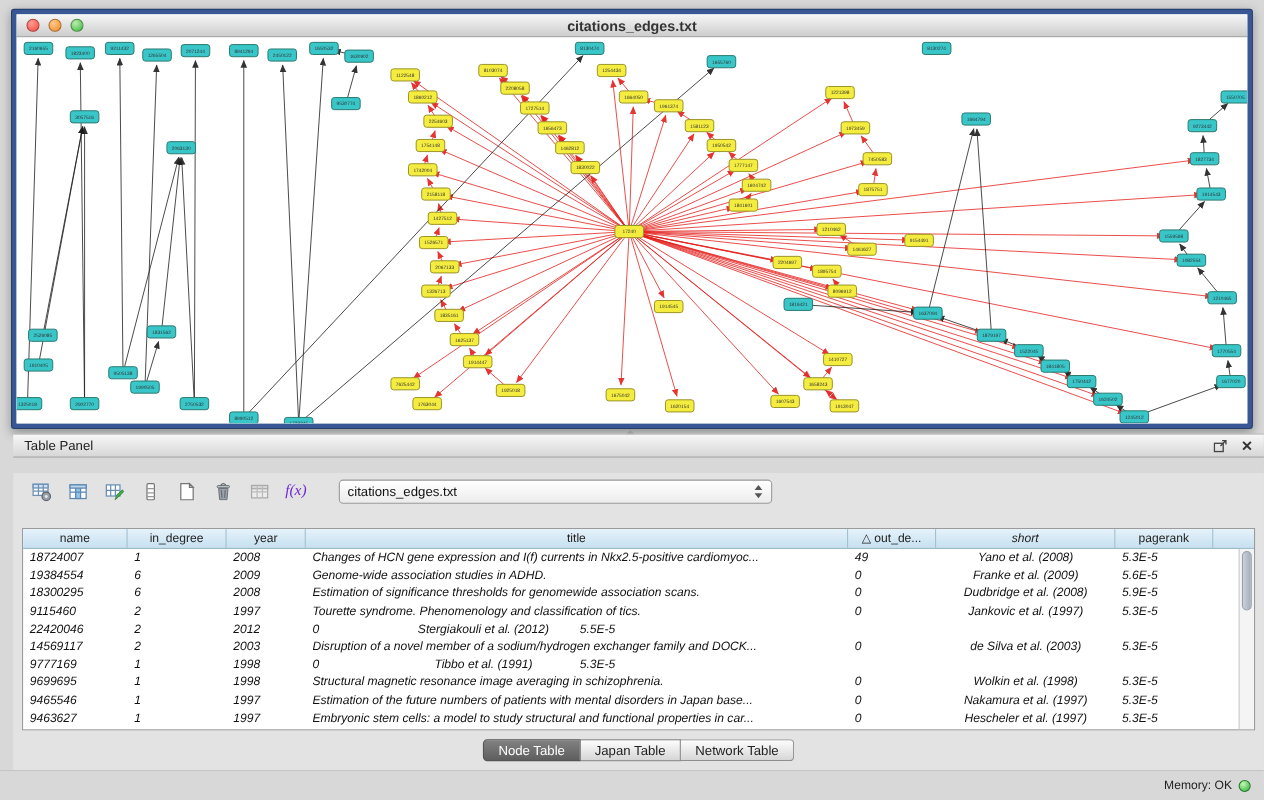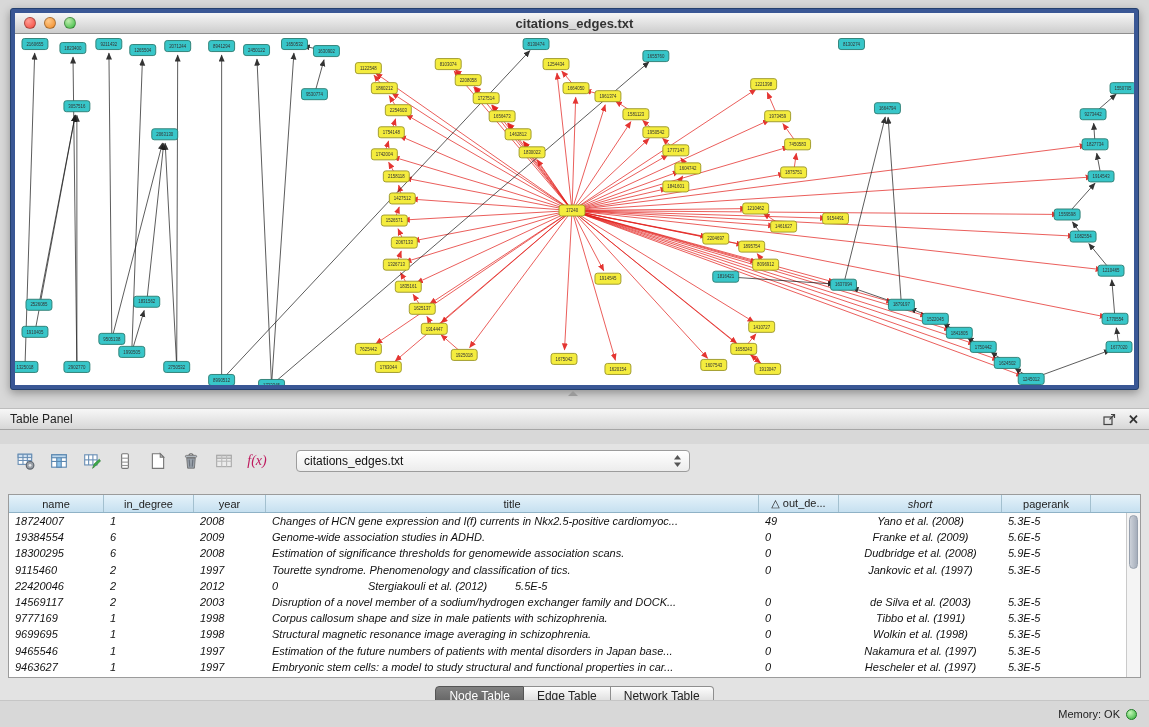--- a/index.html
+++ b/index.html
@@ -26,31 +26,31 @@
   .node-teal{fill:#38c6c9;stroke:#2a7a6f;stroke-width:.9;}
   .node-yellow{fill:#f4ec3e;stroke:#9a9426;stroke-width:.9;}
   svg.net text{font-size:4.4px;fill:#333;text-anchor:middle;font-family:"Liberation Sans",sans-serif;}
 
   
   .splitter{position:absolute;left:0;top:390px;width:1149px;height:8px;}
   .split-grip{position:absolute;left:568px;top:1px;width:0;height:0;
     border-left:5px solid transparent;border-right:5px solid transparent;border-bottom:5px solid #9a9a9a;}
 
   
-  .table-panel{position:absolute;left:0;top:408px;width:1149px;height:302px;}
+  .table-panel{position:absolute;left:0;top:394px;width:1149px;height:302px;padding-left:12px;}
   .panel-header{height:22px;background:linear-gradient(#f7f7f7,#d7d7d7);
     border-top:1px solid #bdbdbd;border-bottom:1px solid #a6a6a6;display:flex;align-items:center;padding:0 10px;}
   .panel-title{font-size:12px;color:#222;}
   .header-icons{margin-left:auto;display:flex;gap:12px;align-items:center;}
   .close-x{font-size:13px;font-weight:bold;color:#333;line-height:1;cursor:default;}
   .panel-body{height:280px;background:#e3e3e3;padding:0 8px;}
 
   .toolbar{height:34px;margin-top:14px;display:flex;align-items:center;gap:9px;padding:0 6px;}
   .tb-icon{width:24px;height:24px;display:flex;align-items:center;justify-content:center;}
-  .fx{font-size:14px;font-style:italic;font-family:"Liberation Serif",serif;color:#be185d;}
+  .fx{font-size:14px;font-style:italic;font-family:"Liberation Serif",serif;color:#6d28d9;}
   .combo{margin-left:18px;width:394px;height:22px;background:linear-gradient(#ffffff,#ececec);
     border:1px solid #9c9c9c;border-radius:4px;display:flex;align-items:center;font-size:12px;padding:0 7px;color:#111;
     box-shadow:inset 0 1px 1px rgba(255,255,255,.8);}
   .combo-arrows{margin-left:auto;display:flex;align-items:center;}
 
   .table-wrap{margin-top:16px;background:#fff;border:1px solid #9b9b9b;height:184px;position:relative;
     display:flex;flex-direction:column;overflow:hidden;}
   .thead{display:flex;height:18px;flex:0 0 auto;background:linear-gradient(#e5f2fa,#c6e0f0);
     border-bottom:1px solid #8fb2c6;}
   .th{font-size:11px;color:#222;display:flex;align-items:center;justify-content:center;
@@ -753,21 +753,20 @@
             <div class="td" style="width: 72px; text-align: left;">2003</div>
             <div class="td" style="width: 493px; text-align: left;">Disruption of a novel member of a sodium/hydrogen exchanger family and DOCK...</div>
             <div class="td" style="width: 80px; text-align: left;">0</div>
             <div class="td" style="width: 163px; text-align: center;">de Silva et al. (2003)</div>
             <div class="td" style="width: 89px; text-align: left;">5.3E-5</div>
           </div>
           <div class="tr">
             <div class="td" style="width: 95px; text-align: left;">9777169</div>
             <div class="td" style="width: 90px; text-align: left;">1</div>
             <div class="td" style="width: 72px; text-align: left;">1998</div>
-            <div class="td" style="width: 493px; text-align: left;">Corpus callosum shape and size in male patients with schizophrenia.</div>
             <div class="td" style="width: 80px; text-align: left;">0</div>
             <div class="td" style="width: 163px; text-align: center;">Tibbo et al. (1991)</div>
             <div class="td" style="width: 89px; text-align: left;">5.3E-5</div>
           </div>
           <div class="tr">
             <div class="td" style="width: 95px; text-align: left;">9699695</div>
             <div class="td" style="width: 90px; text-align: left;">1</div>
             <div class="td" style="width: 72px; text-align: left;">1998</div>
             <div class="td" style="width: 493px; text-align: left;">Structural magnetic resonance image averaging in schizophrenia.</div>
             <div class="td" style="width: 80px; text-align: left;">0</div>
@@ -793,21 +792,21 @@
             <div class="td" style="width: 89px; text-align: left;">5.3E-5</div>
           </div>
         </div>
       <div class="scrollbar">
         <div class="thumb"></div>
       </div>
     </div>
 
     <div class="tabs">
         <div class="tab first active">Node Table</div>
-        <div class="tab">Edge Table</div>
+        <div class="tab">Japan Table</div>
         <div class="tab last">Network Table</div>
       </div>
   </div>
 </div>
 
 <div class="status-bar">
   <span class="mem">Memory: OK</span>
   <span class="dot"></span>
 </div>
 

